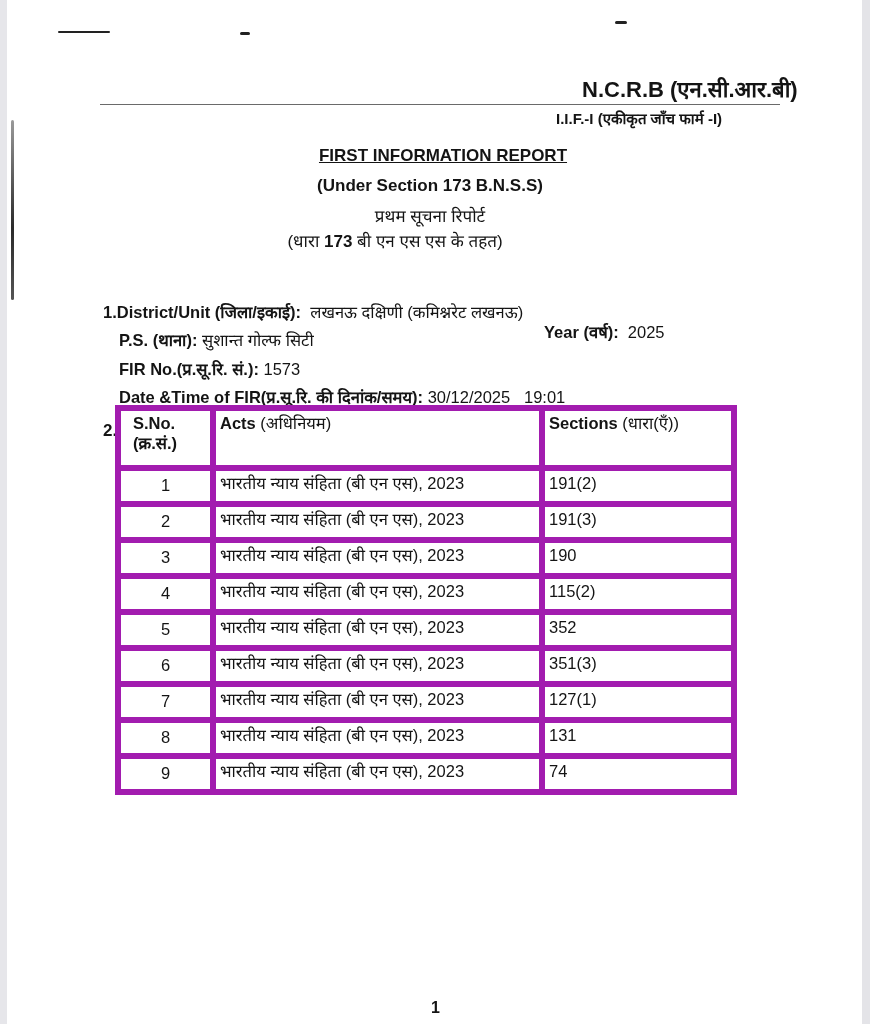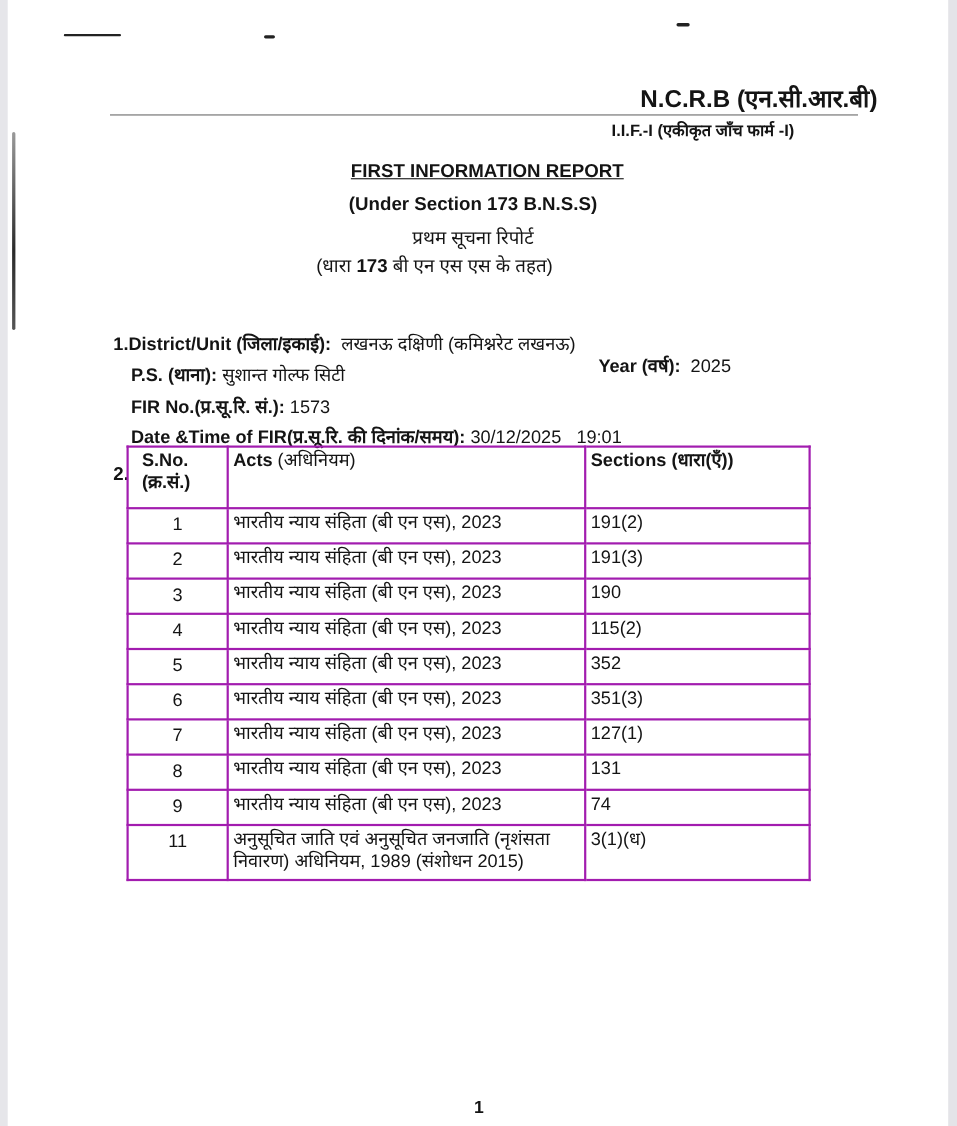--- a/index.html
+++ b/index.html
@@ -37,21 +37,21 @@
     .i4 { left: 119px; top: 357px; }
     .i5 { left: 119px; top: 385px; }
 
     .sec-num { position: absolute; left: 103px; top: 421px; font-weight: bold; font-size: 17px; }
 
     table.acts {
       position: absolute; left: 115px; top: 405px; width: 622px;
       border-collapse: collapse; font-size: 16.5px;
     }
     table.acts td, table.acts th {
-      border: 2px solid #a21caf; padding: 2px 4px; vertical-align: top; text-align: left;
+      border: 6px solid #a21caf; padding: 2px 4px; vertical-align: top; text-align: left;
       font-weight: normal; line-height: 20px;
     }
     table.acts th { font-weight: bold; height: 50px; }
     table.acts td.sno { text-align: center; width: 73px; padding: 4px 4px 2px 4px; }
     table.acts th.sno { width: 73px; padding-left: 12px; }
     table.acts td.act { width: 315px; }
     table.acts td.sec { }
     table.acts tr.r1 td { height: 24px; }
     table.acts tr.r2 td { height: 42px; }
     th .sub { display: block; }
@@ -93,21 +93,21 @@
   <span class="lbl">Date &amp;Time of FIR</span><span class="lbl">(प्र.सू.रि. की दिनांक/समय):</span> <span>30/12/2025</span>&nbsp;&nbsp; <span>19:01</span>
 </div>
 
 <div class="sec-num">2.</div>
 
 <table class="acts">
   <thead>
     <tr>
       <th class="sno"><span>S.No.</span><span class="sub">(क्र.सं.)</span></th>
       <th><span>Acts</span><span style="font-weight:normal"> (अधिनियम)</span></th>
-      <th><span>Sections</span><span style="font-weight:bold"> (धारा(एँ))</span></th>
+      <th><span>Sections</span><span style="font-weight:normal"> (धारा(एँ))</span></th>
     </tr>
   </thead>
   <tbody>
     <tr class="r1">
       <td class="sno">1</td>
       <td class="act">भारतीय न्याय संहिता (बी एन एस), 2023</td>
       <td class="sec">191(2)</td>
     </tr>
     <tr class="r1">
       <td class="sno">2</td>
@@ -142,21 +142,16 @@
     <tr class="r1">
       <td class="sno">8</td>
       <td class="act">भारतीय न्याय संहिता (बी एन एस), 2023</td>
       <td class="sec">131</td>
     </tr>
     <tr class="r1">
       <td class="sno">9</td>
       <td class="act">भारतीय न्याय संहिता (बी एन एस), 2023</td>
       <td class="sec">74</td>
     </tr>
-    <tr class="r2">
-      <td class="sno">11</td>
-      <td class="act">अनुसूचित जाति एवं अनुसूचित जनजाति (नृशंसता निवारण) अधिनियम, 1989 (संशोधन 2015)</td>
-      <td class="sec">3(1)(ध)</td>
-    </tr>
   </tbody>
 </table>
 
 <div class="pageno">1</div>
 
 </body></html>

